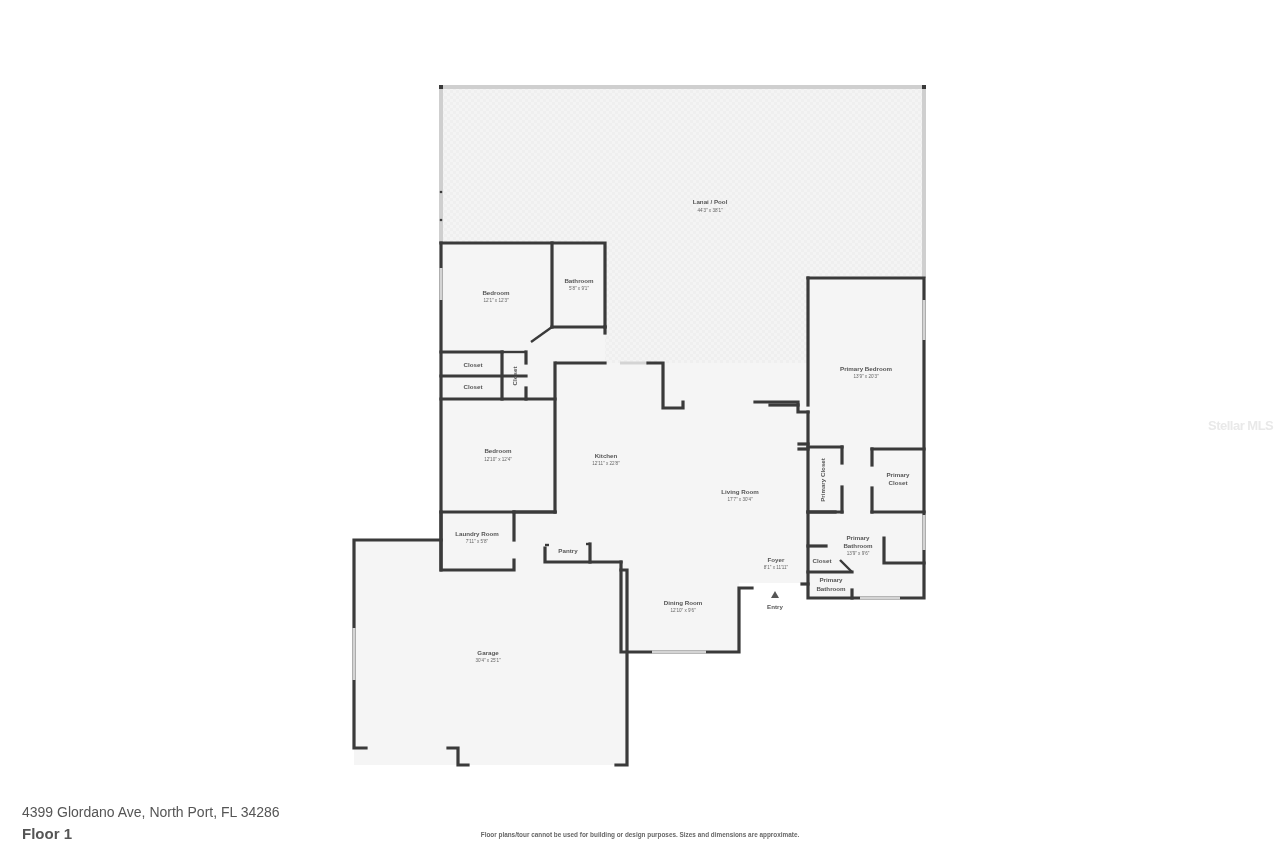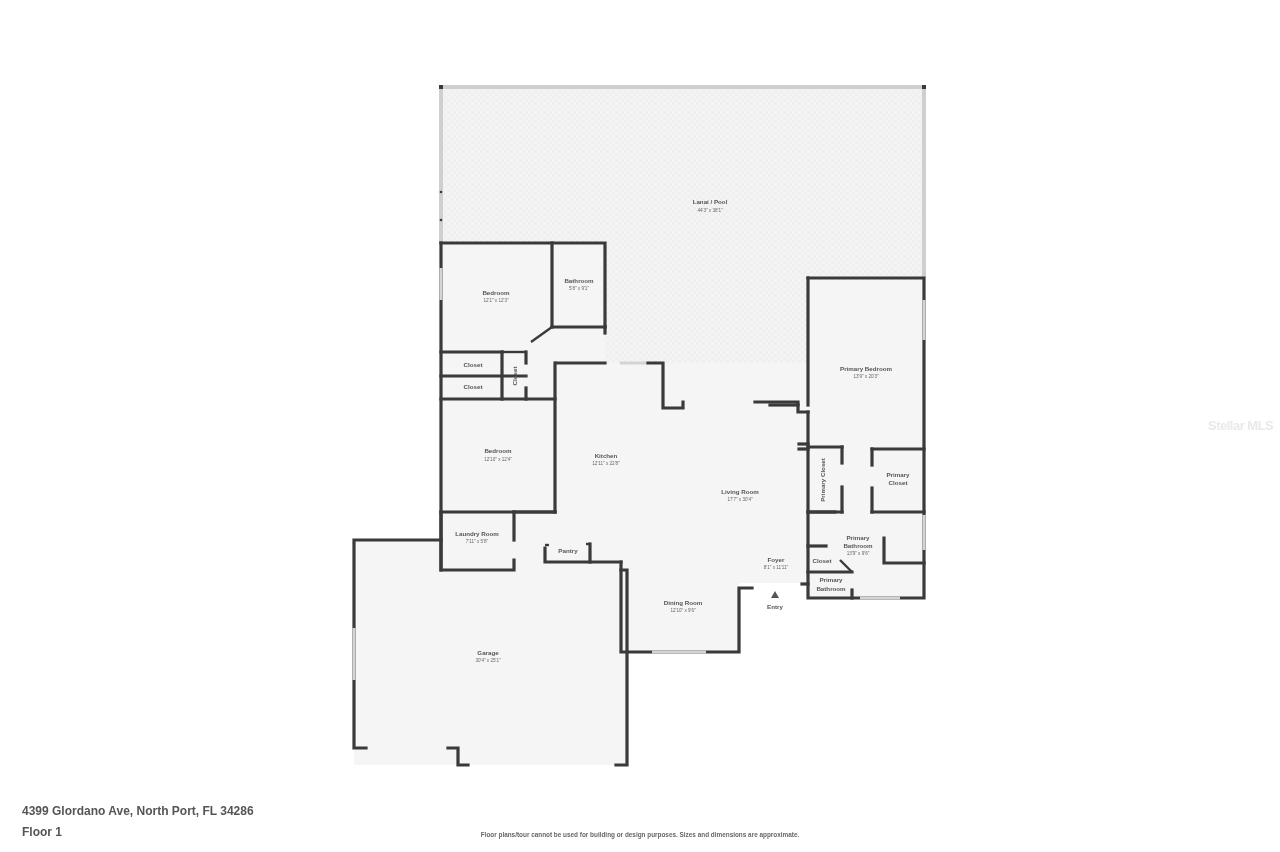--- a/index.html
+++ b/index.html
@@ -5,22 +5,22 @@
   html, body { margin: 0; padding: 0; background: #ffffff; }
   body { width: 1280px; height: 852px; position: relative; overflow: hidden;
          font-family: "Liberation Sans", "DejaVu Sans", sans-serif; color: #444; }
   #plan { position: absolute; left: 0; top: 0; }
   .wall { stroke: #3a3a3a; stroke-width: 3.2; fill: none; stroke-linecap: square; }
   .thin { stroke: #3a3a3a; stroke-width: 2.4; fill: none; }
   .window { stroke: #d4d4d4; stroke-width: 3; fill: none; }
   .lanaiwall { stroke: #cfcfcf; stroke-width: 4; fill: none; }
   .room-name { font-size: 6.2px; font-weight: bold; fill: #555; text-anchor: middle; }
   .room-dim { font-size: 4.6px; fill: #666; text-anchor: middle; }
-  .footer-address { position: absolute; left: 22px; top: 804px; font-size: 12px; font-weight: bold; color: #555; }
-  .footer-floor { position: absolute; left: 22px; top: 825px; font-size: 12px; font-weight: bold; color: #555; }
+  .footer-address { position: absolute; left: 22px; top: 804px; font-size: 14px; font-weight: normal; color: #555; }
+  .footer-floor { position: absolute; left: 22px; top: 825px; font-size: 15px; font-weight: bold; color: #555; }
   .footer-disclaimer { position: absolute; left: 0; width: 1280px; text-align: center; top: 831px; font-size: 6.4px; font-weight: bold; color: #666; }
   .watermark { position: absolute; left: 1208px; top: 418px; font-size: 13px; font-weight: bold; color: #e9e9e9; letter-spacing: -0.5px; }
 </style>
 </head>
 <body>
 
 <svg id="plan" width="1280" height="852" viewBox="0 0 1280 852" xmlns="http://www.w3.org/2000/svg">
   <defs>
     <pattern id="tiles" width="6" height="6" patternUnits="userSpaceOnUse">
       <rect width="6" height="6" fill="#f4f4f4"></rect>

